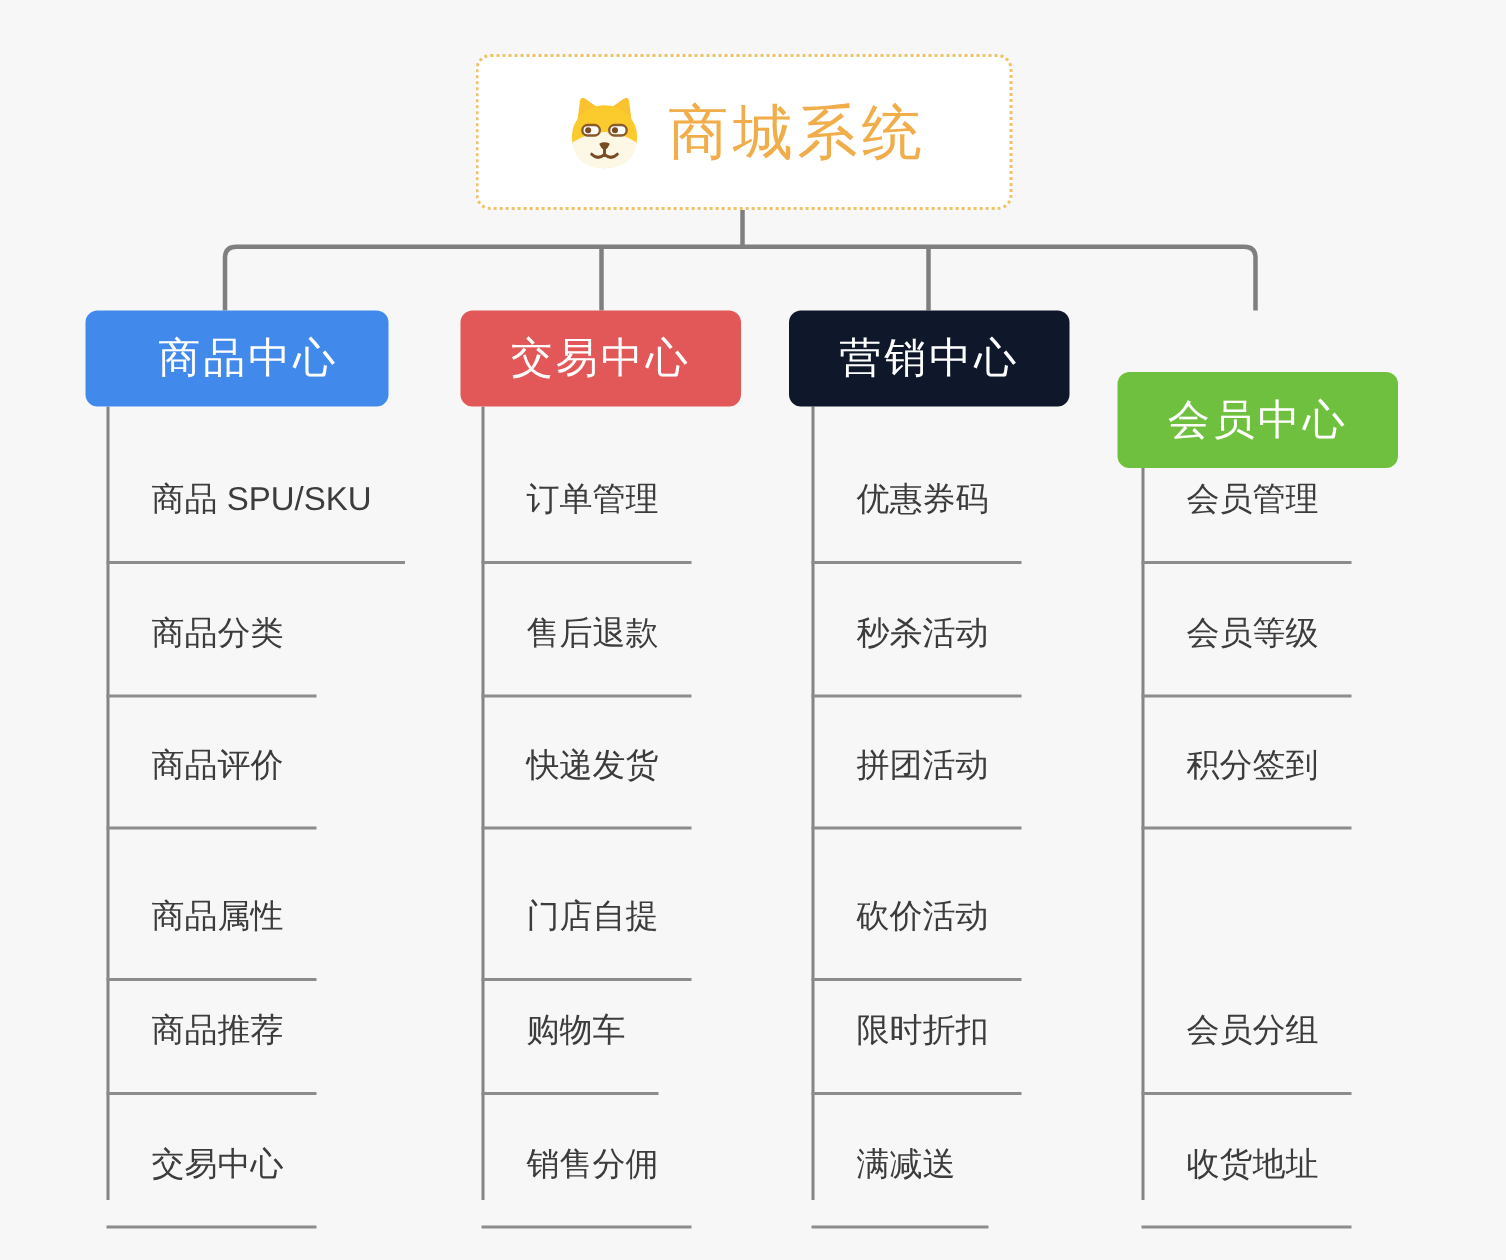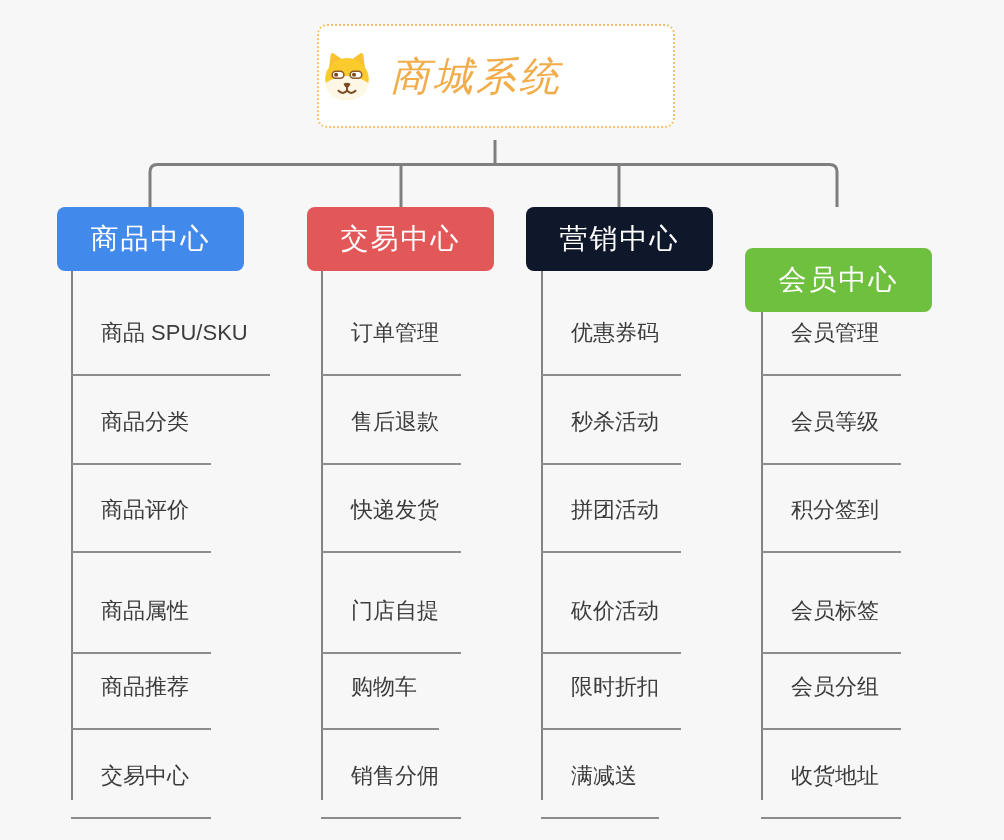--- a/index.html
+++ b/index.html
@@ -10,46 +10,46 @@
     position:relative;
     overflow:hidden;
   }
   .canvas{position:absolute;left:0;top:0;width:1004px;height:840px;}
 
   
   .connectors{position:absolute;left:0;top:0;width:1004px;height:840px;pointer-events:none;}
 
   
   .root-node{
-    position:absolute;left:317px;top:24px;width:358px;height:104px;
+    position:absolute;left:317px;top:36px;width:358px;height:104px;
     background:#ffffff;
     border:2px dotted #f3c06a;
     border-radius:10px;
     box-sizing:border-box;
-    display:flex;align-items:center;gap:15px;font-style:italic;
+    display:flex;align-items:center;justify-content:center;gap:15px;
   }
   .root-title{
     font-size:40px;
     color:#f0ad4a;
     letter-spacing:3px;
     white-space:nowrap;
   }
   .dog{width:56px;height:52px;display:inline-flex;}
 
   
   .bnode{
     position:absolute;top:207px;width:187px;height:64px;
     border-radius:8px;
     color:#ffffff;
     font-size:28px;
     letter-spacing:2px;
     display:flex;align-items:center;justify-content:center;
     white-space:nowrap;
   }
-  .bx0{left:57px;}  .bx1{left:307px;}  .bx2{left:526px;}  .bx3{left:745px;}
+  .bx0{left:57px;padding-left:15px;}  .bx1{left:307px;}  .bx2{left:526px;}  .bx3{left:745px;}
 
   
   .child{
     position:absolute;
     display:inline-block;
     white-space:nowrap;
     font-size:22px;
     line-height:26px;
     color:#3c3c3c;
     padding:0 22px 28px 30px;
@@ -119,17 +119,16 @@
   <div class="child col2 row0">优惠券码</div>
   <div class="child col2 row1">秒杀活动</div>
   <div class="child col2 row2">拼团活动</div>
   <div class="child col2 row3">砍价活动</div>
   <div class="child col2 row4">限时折扣</div>
   <div class="child col2 row5">满减送</div>
 
   <div class="child col3 row0">会员管理</div>
   <div class="child col3 row1">会员等级</div>
   <div class="child col3 row2">积分签到</div>
-  <div class="child col3 row3">会员标签</div>
   <div class="child col3 row4">会员分组</div>
   <div class="child col3 row5">收货地址</div>
 
 </div>
 
 </body></html>

